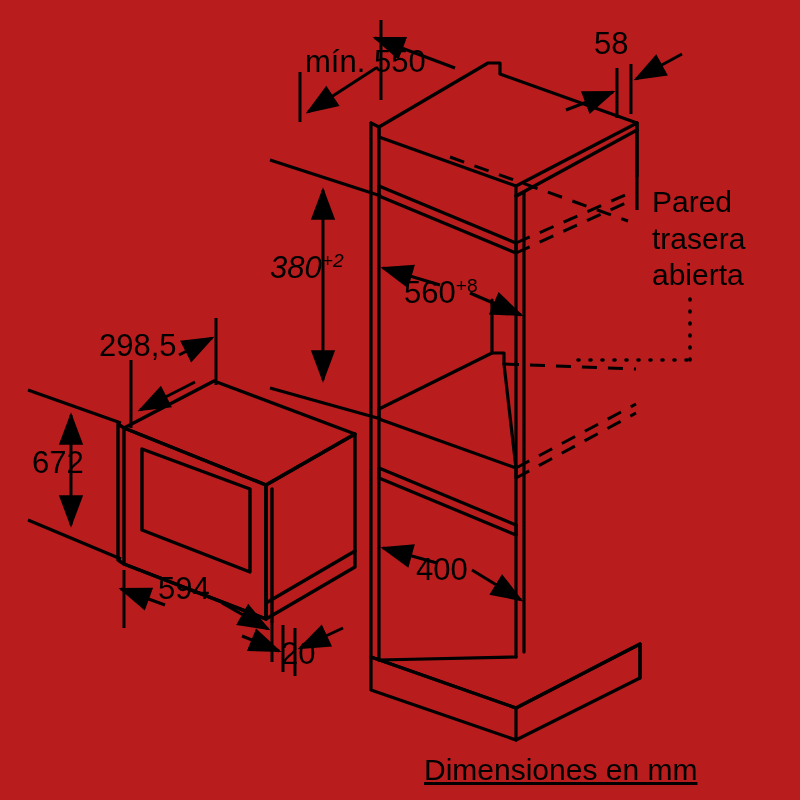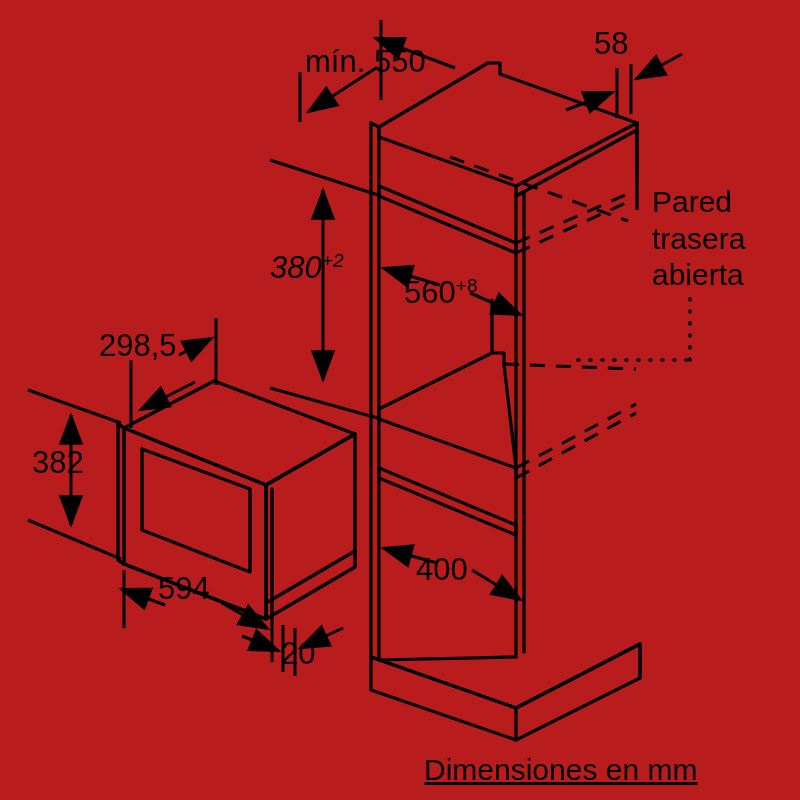--- a/index.html
+++ b/index.html
@@ -229,21 +229,21 @@
   </div>
 
   <div class="lbl dim-label" style="left:404px; top:277px;">
     <span>560</span><sup>+8</sup>
   </div>
 
   <div class="lbl dim-label" style="left:416px; top:554px;">400</div>
 
   <div class="lbl dim-label" style="left:99px; top:330px;">298,5</div>
 
-  <div class="lbl dim-label" style="left:32px; top:447px;">382</div>
+  <div class="lbl dim-label" style="left:32px; top:447px;">672</div>
 
   <div class="lbl dim-label" style="left:158px; top:573px;">594</div>
 
   <div class="lbl dim-label" style="left:281px; top:638px;">20</div>
 
   <div class="lbl note-label" style="left:652px; top:184px;">
     <div>Pared</div>
     <div>trasera</div>
     <div>abierta</div>
   </div>

